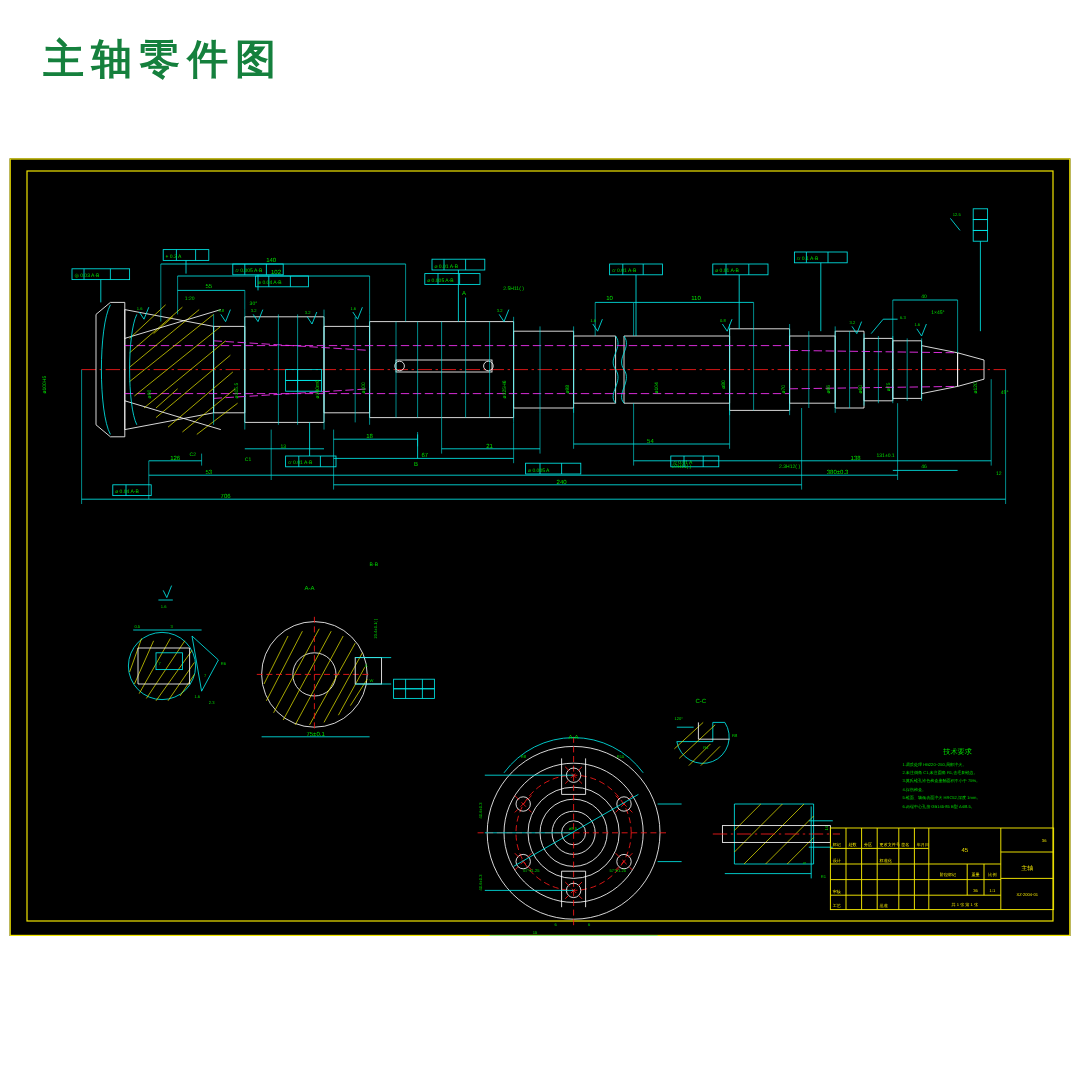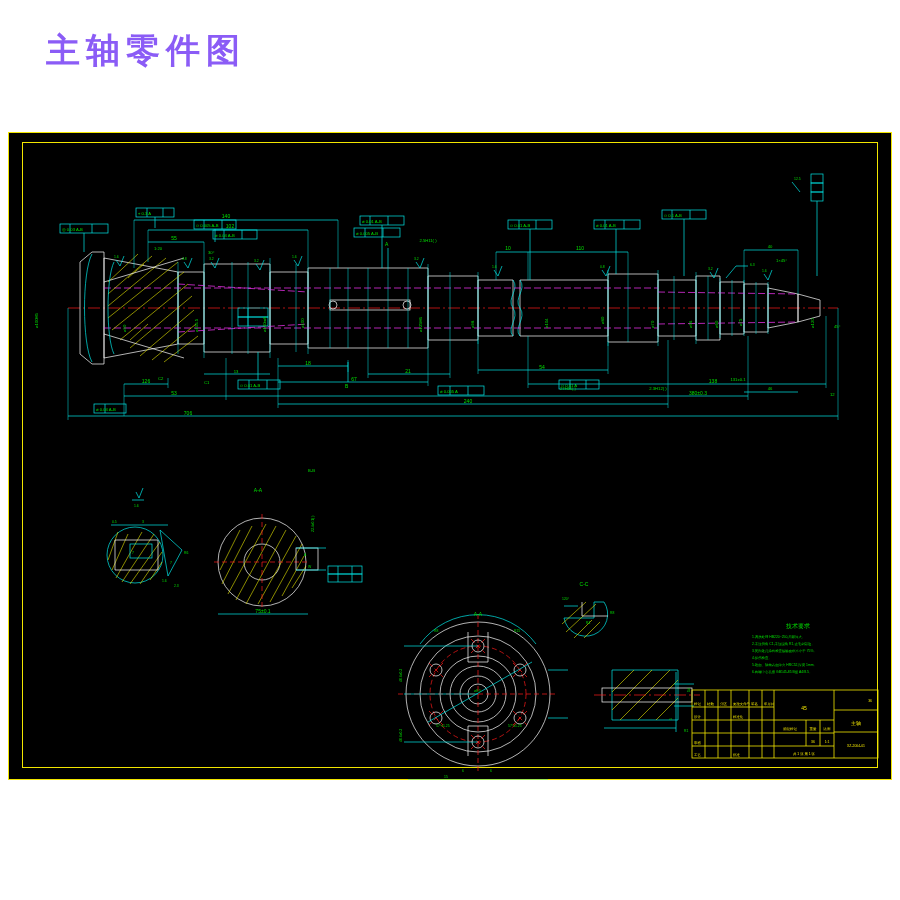--- a/index.html
+++ b/index.html
@@ -1,18 +1,18 @@
 <!DOCTYPE html>
 <html><head>
 <meta charset="utf-8">
 <style>
   html,body{margin:0;padding:0;background:#ffffff;}
   body{width:900px;height:900px;overflow:hidden;font-family:"Liberation Sans",sans-serif;}
   #root{position:relative;width:900px;height:900px;background:#ffffff;}
-  #title{position:absolute;left:46px;top:34px;color:#8b5cf6;font-size:34px;font-weight:bold;
+  #title{position:absolute;left:36px;top:34px;color:#15803d;font-size:34px;font-weight:bold;
          font-family:"Liberation Serif",serif;letter-spacing:6px;line-height:1;}
   #canvas{position:absolute;left:8px;top:132px;width:884px;height:648px;background:#000000;}
   .frameOuter{position:absolute;left:0;top:0;width:884px;height:648px;
               border:1.5px solid #f2e600;box-sizing:border-box;}
   .frameInner{position:absolute;left:14px;top:10px;width:856px;height:626px;
               border:1.5px solid #f2e600;box-sizing:border-box;}
   svg{position:absolute;left:0;top:0;}
   .cy{stroke:#00e8e8;fill:none;stroke-width:.7;}
   .cyT{stroke:#00e8e8;fill:none;stroke-width:.5;}
   .wh{stroke:#ffffff;fill:none;stroke-width:.7;}

